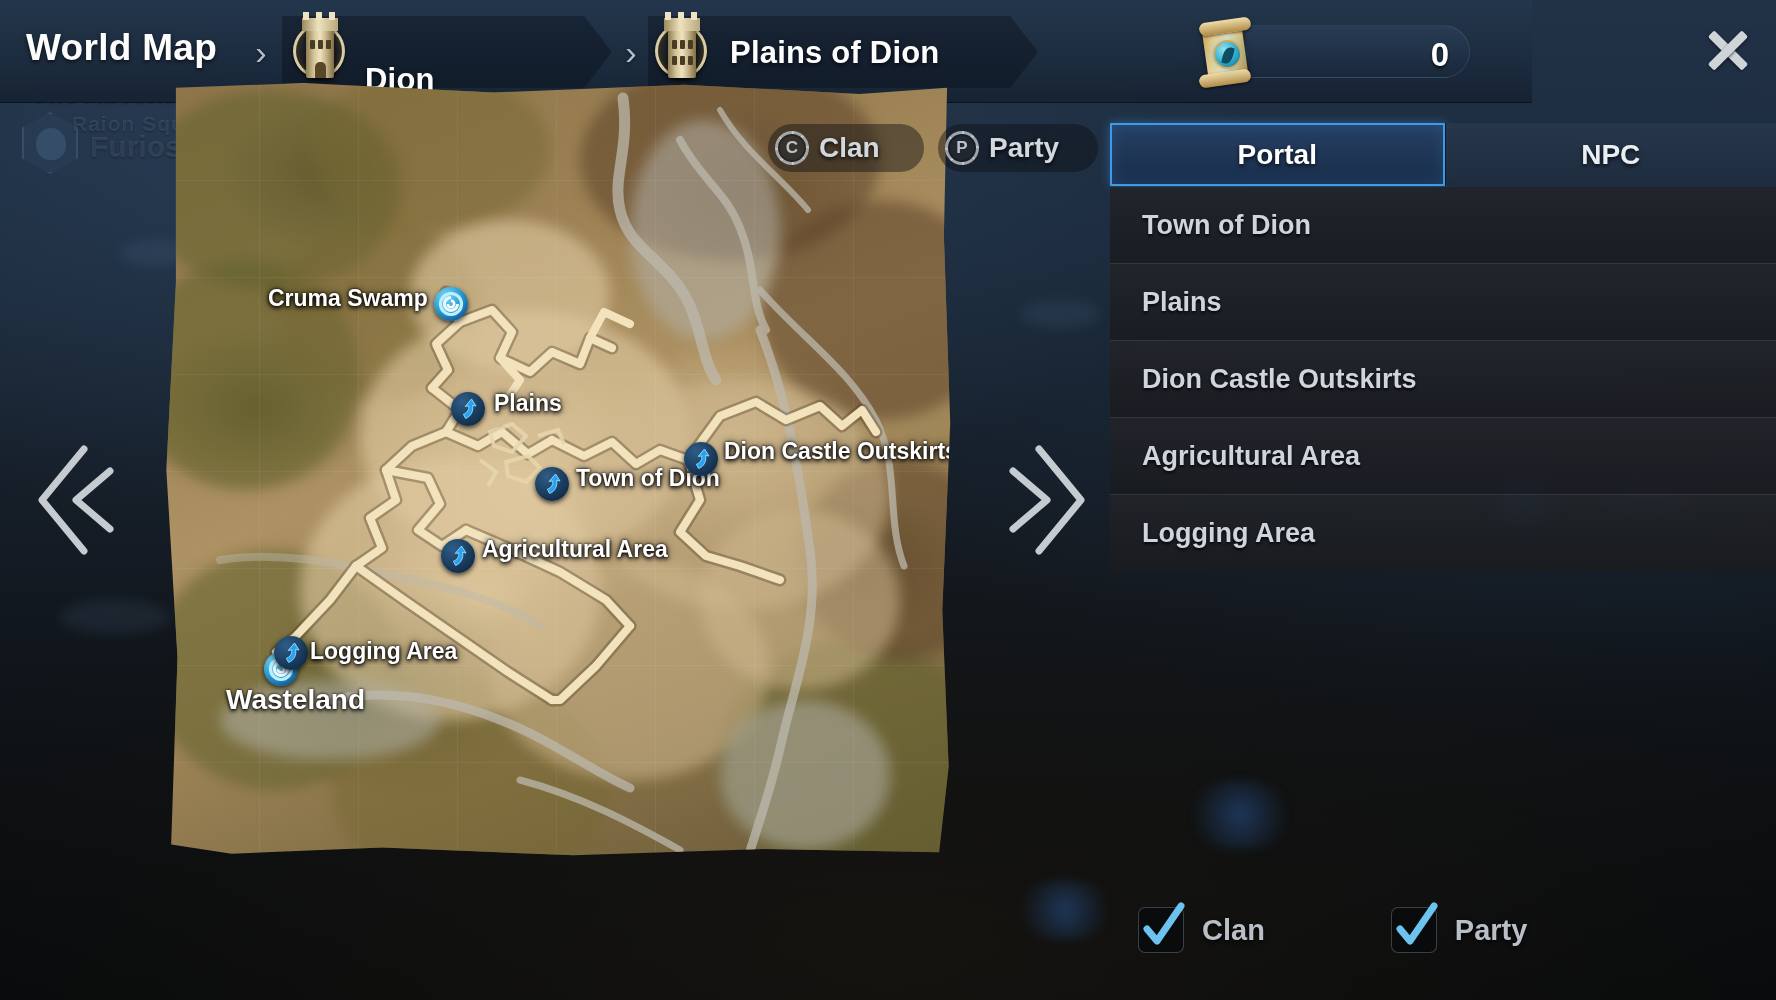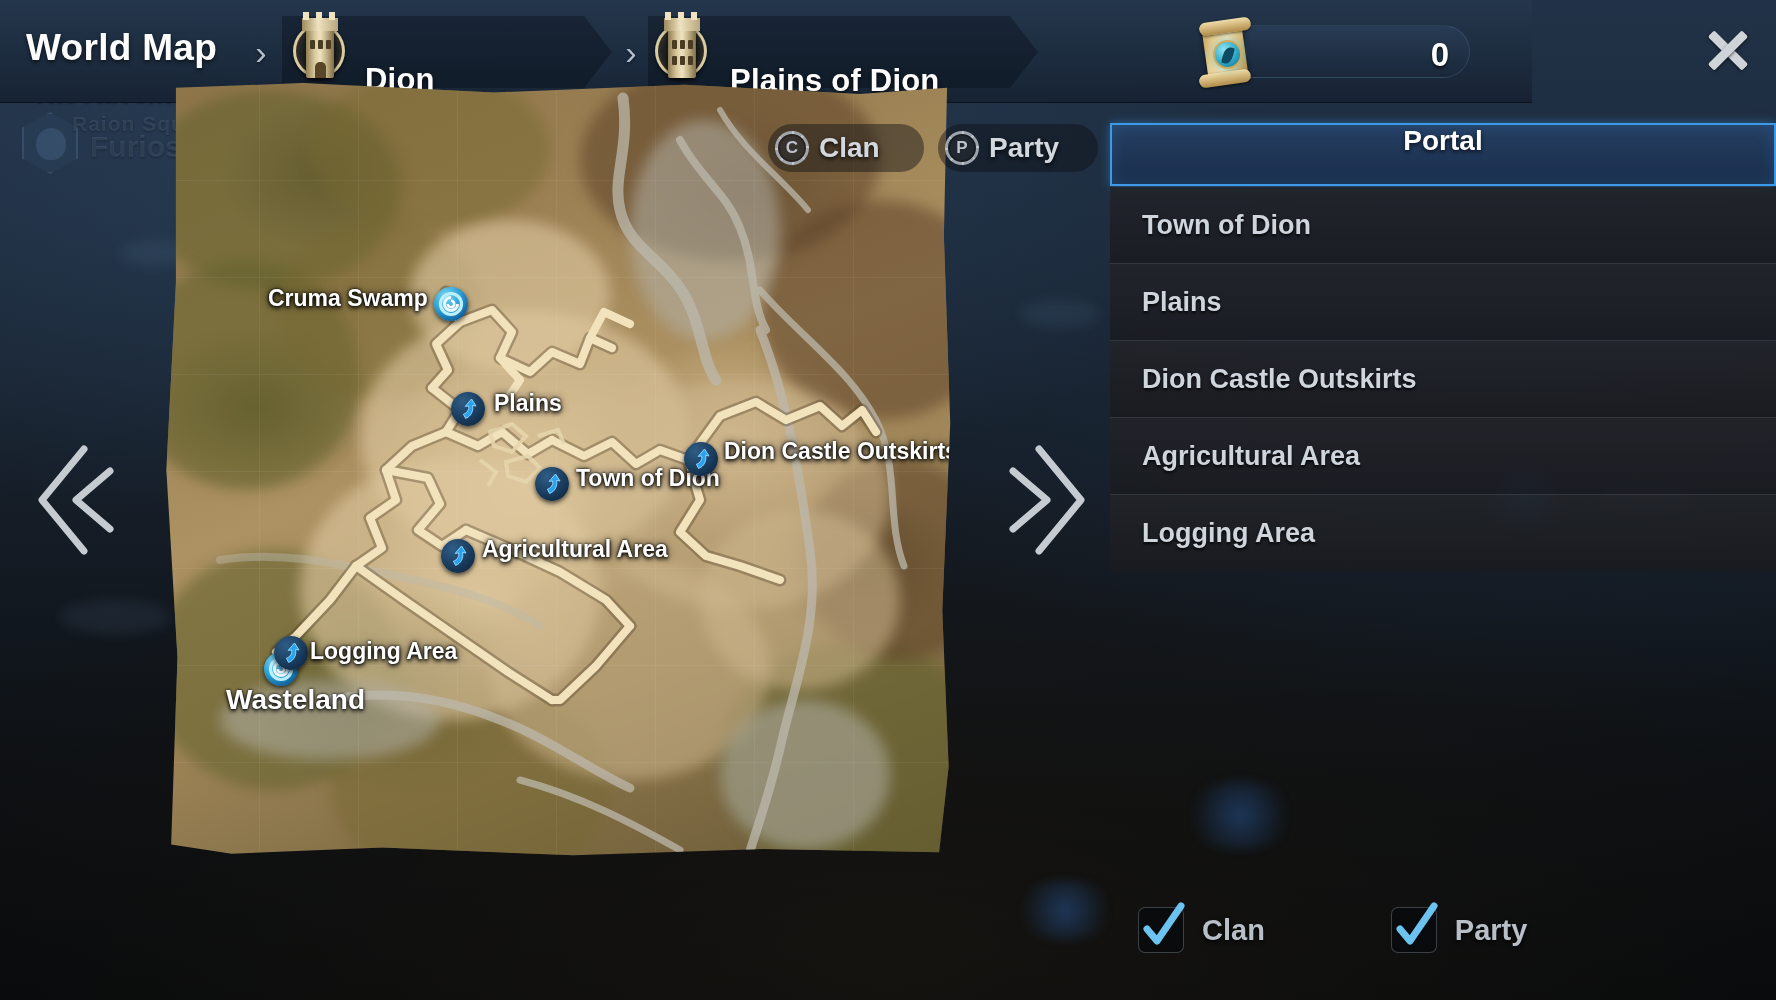--- a/index.html
+++ b/index.html
@@ -257,21 +257,21 @@
     text-shadow:0 2px 4px rgba(0,0,0,0.85);
   }
 
   
   .nav-chev { position:absolute; width:96px; height:130px; cursor:pointer; }
   .nav-chev svg { width:100%; height:100%; }
 
   
   #tabs { position:absolute; left:1110px; top:123px; width:666px; height:63px; display:flex; }
   .tab {
-    flex:1; display:flex; justify-content:center;
+    flex:1; display:flex; align-items:center; justify-content:center;
     font-size:28px; font-weight:bold; color:#e9eef3;
     background:linear-gradient(180deg, rgba(40,56,76,0.92), rgba(30,44,62,0.92));
     border-left:1px solid rgba(10,16,24,0.85);
     text-shadow:0 2px 4px rgba(0,0,0,0.75);
     cursor:pointer;
   }
   .tab:first-child { border-left:none; }
   .tab.active {
     background:linear-gradient(180deg, rgba(38,64,100,0.95), rgba(26,46,76,0.95));
     border:2px solid #3c9ae8;
@@ -365,21 +365,21 @@
     <div class="tower-crenel" style="left:13px;"></div>
     <div class="tower-crenel" style="left:26px;"></div>
     <div class="tower-crenel" style="left:39px;"></div>
     <div class="tower-win" style="left:20px; top:22px;"></div>
     <div class="tower-win" style="left:28px; top:22px;"></div>
     <div class="tower-win" style="left:36px; top:22px;"></div>
     <div class="tower-win" style="left:20px; top:38px;"></div>
     <div class="tower-win" style="left:28px; top:38px;"></div>
     <div class="tower-win" style="left:36px; top:38px;"></div>
   </div>
-  <div class="crumb-label" style="left:730px; top:35px;margin-top:28px;">Plains of Dion</div>
+  <div class="crumb-label" style="left:730px; top:35px;">Plains of Dion</div>
 
   <div id="token-pill">
     <div id="token-count">0</div>
   </div>
   <div id="scroll-icon">
     <div class="scroll-paper"></div>
     <div class="scroll-roll-t"></div>
     <div class="scroll-roll-b"></div>
     <div class="scroll-gem"></div>
   </div>
@@ -554,20 +554,23 @@
       <path d="M34 14 L 76 65 L 34 116"></path>
       <path d="M8 36 L 42 65 L 8 94"></path>
     </g>
   </svg>
 </div>
 
 <div id="tabs">
   <div class="tab active">
     <span>Portal</span>
   </div>
+  <div class="tab">
+    <span>NPC</span>
+  </div>
 </div>
 
 <div id="portal-list">
   <div class="portal-row">
     <span class="pname">Town of Dion</span>
   </div>
   <div class="portal-row">
     <span class="pname">Plains</span>
   </div>
   <div class="portal-row">

